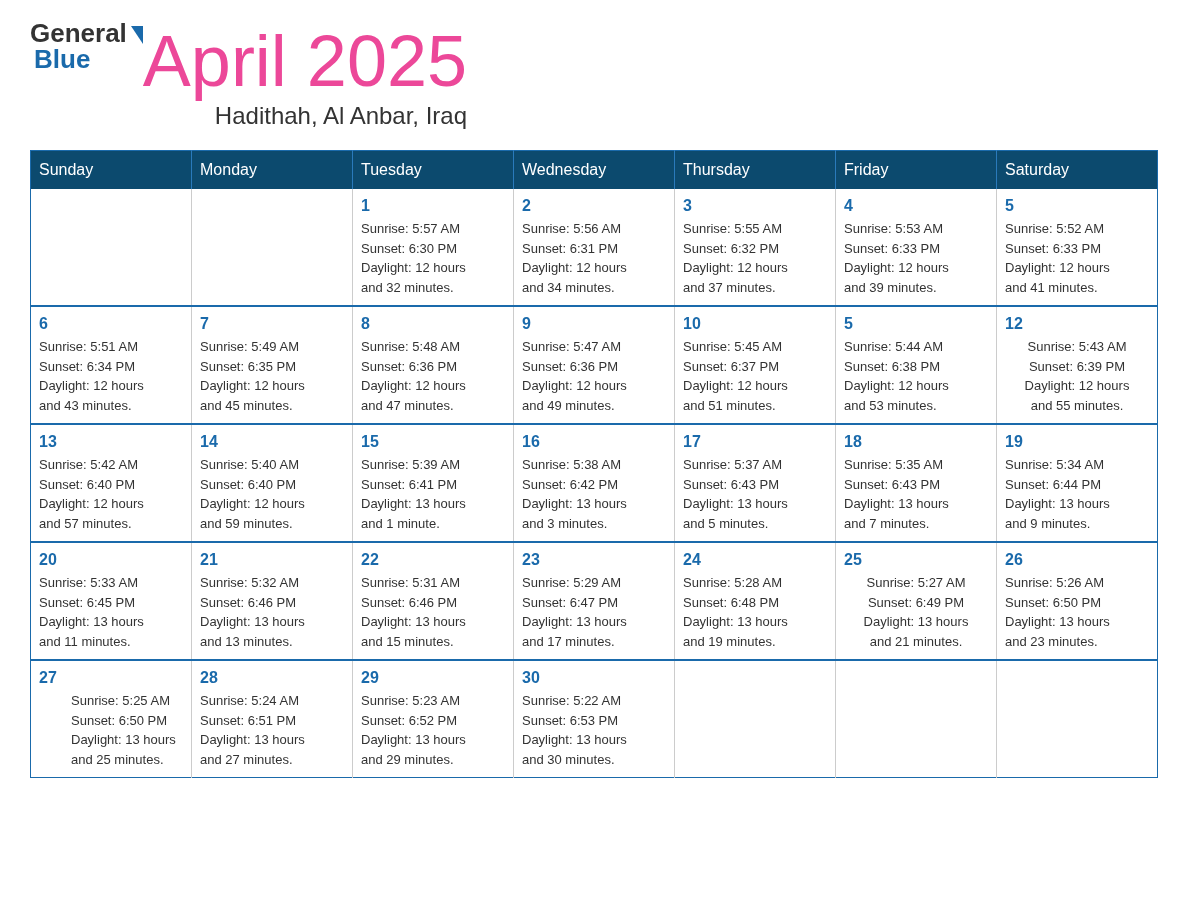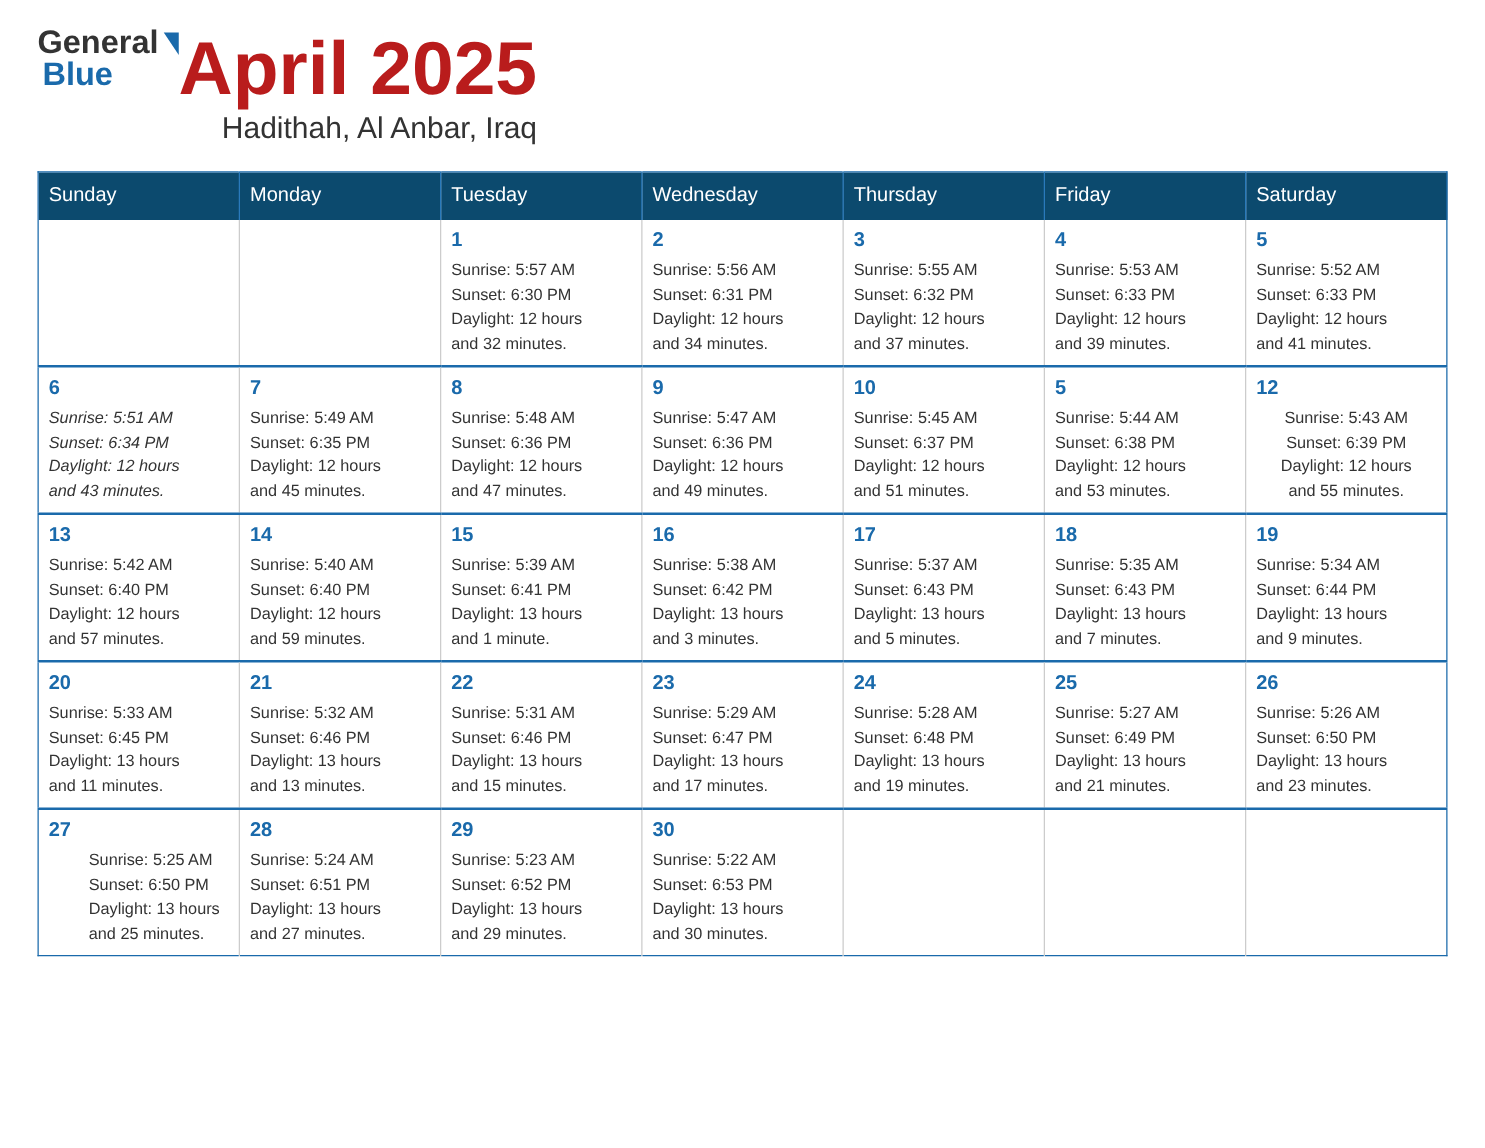--- a/index.html
+++ b/index.html
@@ -42,23 +42,23 @@
     .logo-blue {
       font-size: 26px;
       font-weight: bold;
       color: #1a6aab;
       margin-left: 2px;
     }
     .title-section {
       text-align: right;
     }
     .title-section h1 {
-      font-size: 60px;
-      font-weight: bold;
-      color: #b91c1c;
+      font-size: 72px;
+      font-weight: normal;
+      color: #ec4899;
     }
     .title-section h2 {
       font-size: 24px;
       font-weight: normal;
       color: #333;
     }
     .calendar {
       width: 100%;
       border-collapse: collapse;
       border: 1px solid #1a6aab;
@@ -174,21 +174,21 @@
           <span class="day-number">5</span>
           <div class="day-info" style="white-space: pre-line;">Sunrise: 5:52 AM
 Sunset: 6:33 PM
 Daylight: 12 hours
 and 41 minutes.</div>
         </td>
       </tr>
       <tr>
         <td>
           <span class="day-number">6</span>
-          <div class="day-info" style="white-space: pre-line; font-style: italic;">Sunrise: 5:51 AM
+          <div class="day-info" style="white-space: pre-line;">Sunrise: 5:51 AM
 Sunset: 6:34 PM
 Daylight: 12 hours
 and 43 minutes.</div>
         </td>
         <td>
           <span class="day-number">7</span>
           <div class="day-info" style="white-space: pre-line;">Sunrise: 5:49 AM
 Sunset: 6:35 PM
 Daylight: 12 hours
 and 45 minutes.</div>
@@ -311,21 +311,21 @@
         </td>
         <td>
           <span class="day-number">24</span>
           <div class="day-info" style="white-space: pre-line;">Sunrise: 5:28 AM
 Sunset: 6:48 PM
 Daylight: 13 hours
 and 19 minutes.</div>
         </td>
         <td>
           <span class="day-number">25</span>
-          <div class="day-info" style="white-space: pre-line;">Sunrise: 5:27 AM
+          <div class="day-info" style="white-space: pre-line; text-align: center;">Sunrise: 5:27 AM
 Sunset: 6:49 PM
 Daylight: 13 hours
 and 21 minutes.</div>
         </td>
         <td>
           <span class="day-number">26</span>
           <div class="day-info" style="white-space: pre-line;">Sunrise: 5:26 AM
 Sunset: 6:50 PM
 Daylight: 13 hours
 and 23 minutes.</div>

